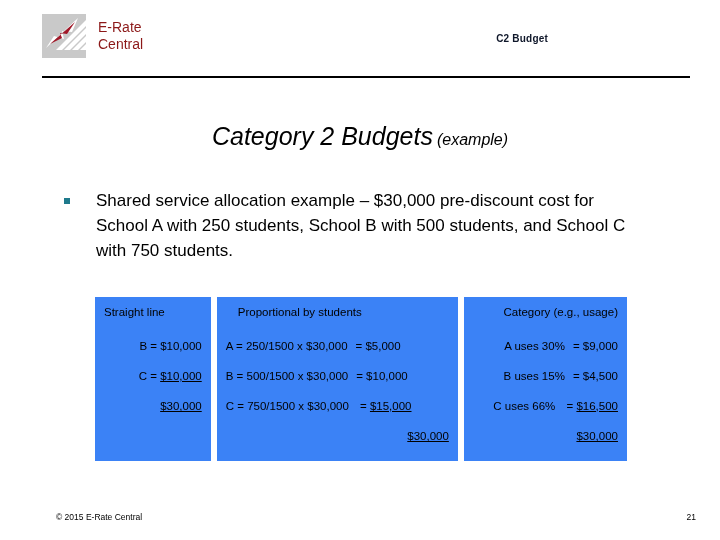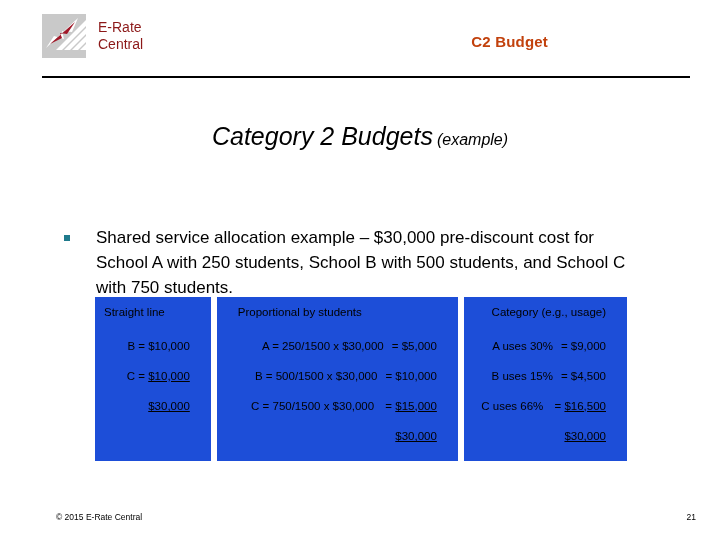--- a/index.html
+++ b/index.html
@@ -44,22 +44,22 @@
     color: #8c1818;
     font-size: 14px;
     line-height: 17px;
     font-family: "Liberation Sans", sans-serif;
     white-space: pre-line;
   }
   #header-title {
     position: absolute;
     right: 44px;
     top: 33px;
-    color: #c2410c;
-    font-size: 15px;
+    color: #0f172a;
+    font-size: 10px;
     font-weight: bold;
     letter-spacing: 0.2px;
   }
   #header-rule {
     position: absolute;
     left: 42px;
     top: 76px;
     width: 648px;
     height: 0;
     border-top: 2px solid #000000;
@@ -82,21 +82,20 @@
     font-size: 16px;
     margin-left: 4px;
   }
 
   
   #bullet-list {
     position: absolute;
     left: 64px;
     top: 188px;
     width: 580px;
-    margin-top: 37px;
   }
   .bullet-row {
     display: flex;
     align-items: flex-start;
   }
   .bullet-marker {
     width: 6px;
     height: 6px;
     background: #1f7a8c;
     margin-top: 10px;
@@ -113,22 +112,22 @@
   #budget-table {
     position: absolute;
     left: 95px;
     top: 297px;
     width: 532px;
     display: flex;
     gap: 6px;
     align-items: stretch;
   }
   .budget-col {
-    background: #1d4ed8;
-    padding: 7px 21px 10px 9px;
+    background: #3b82f6;
+    padding: 7px 9px 10px 9px;
     box-sizing: border-box;
   }
   #col-straight  { width: 117px; }
   #col-proportional { width: 244px; }
   #col-specific  { width: 165px; }
 
   .col-head {
     font-size: 11.5px;
     color: #000000;
     line-height: 16px;
@@ -142,21 +141,21 @@
   .cell-row {
     font-size: 11.5px;
     color: #000000;
     line-height: 15px;
     height: 30px;
     display: flex;
     align-items: center;
     white-space: nowrap;
   }
   #col-straight .cell-row { justify-content: flex-end; }
-  #col-proportional .cell-row { justify-content: flex-end; }
+  #col-proportional .cell-row { justify-content: flex-start; }
   #col-specific .cell-row { justify-content: flex-end; align-items: center; }
 
   .cell-expr { }
   .cell-result { margin-left: 8px; }
   .underlined { text-decoration: underline; }
 
   .total-row {
     font-size: 11.5px;
     color: #000000;
     height: 30px;

